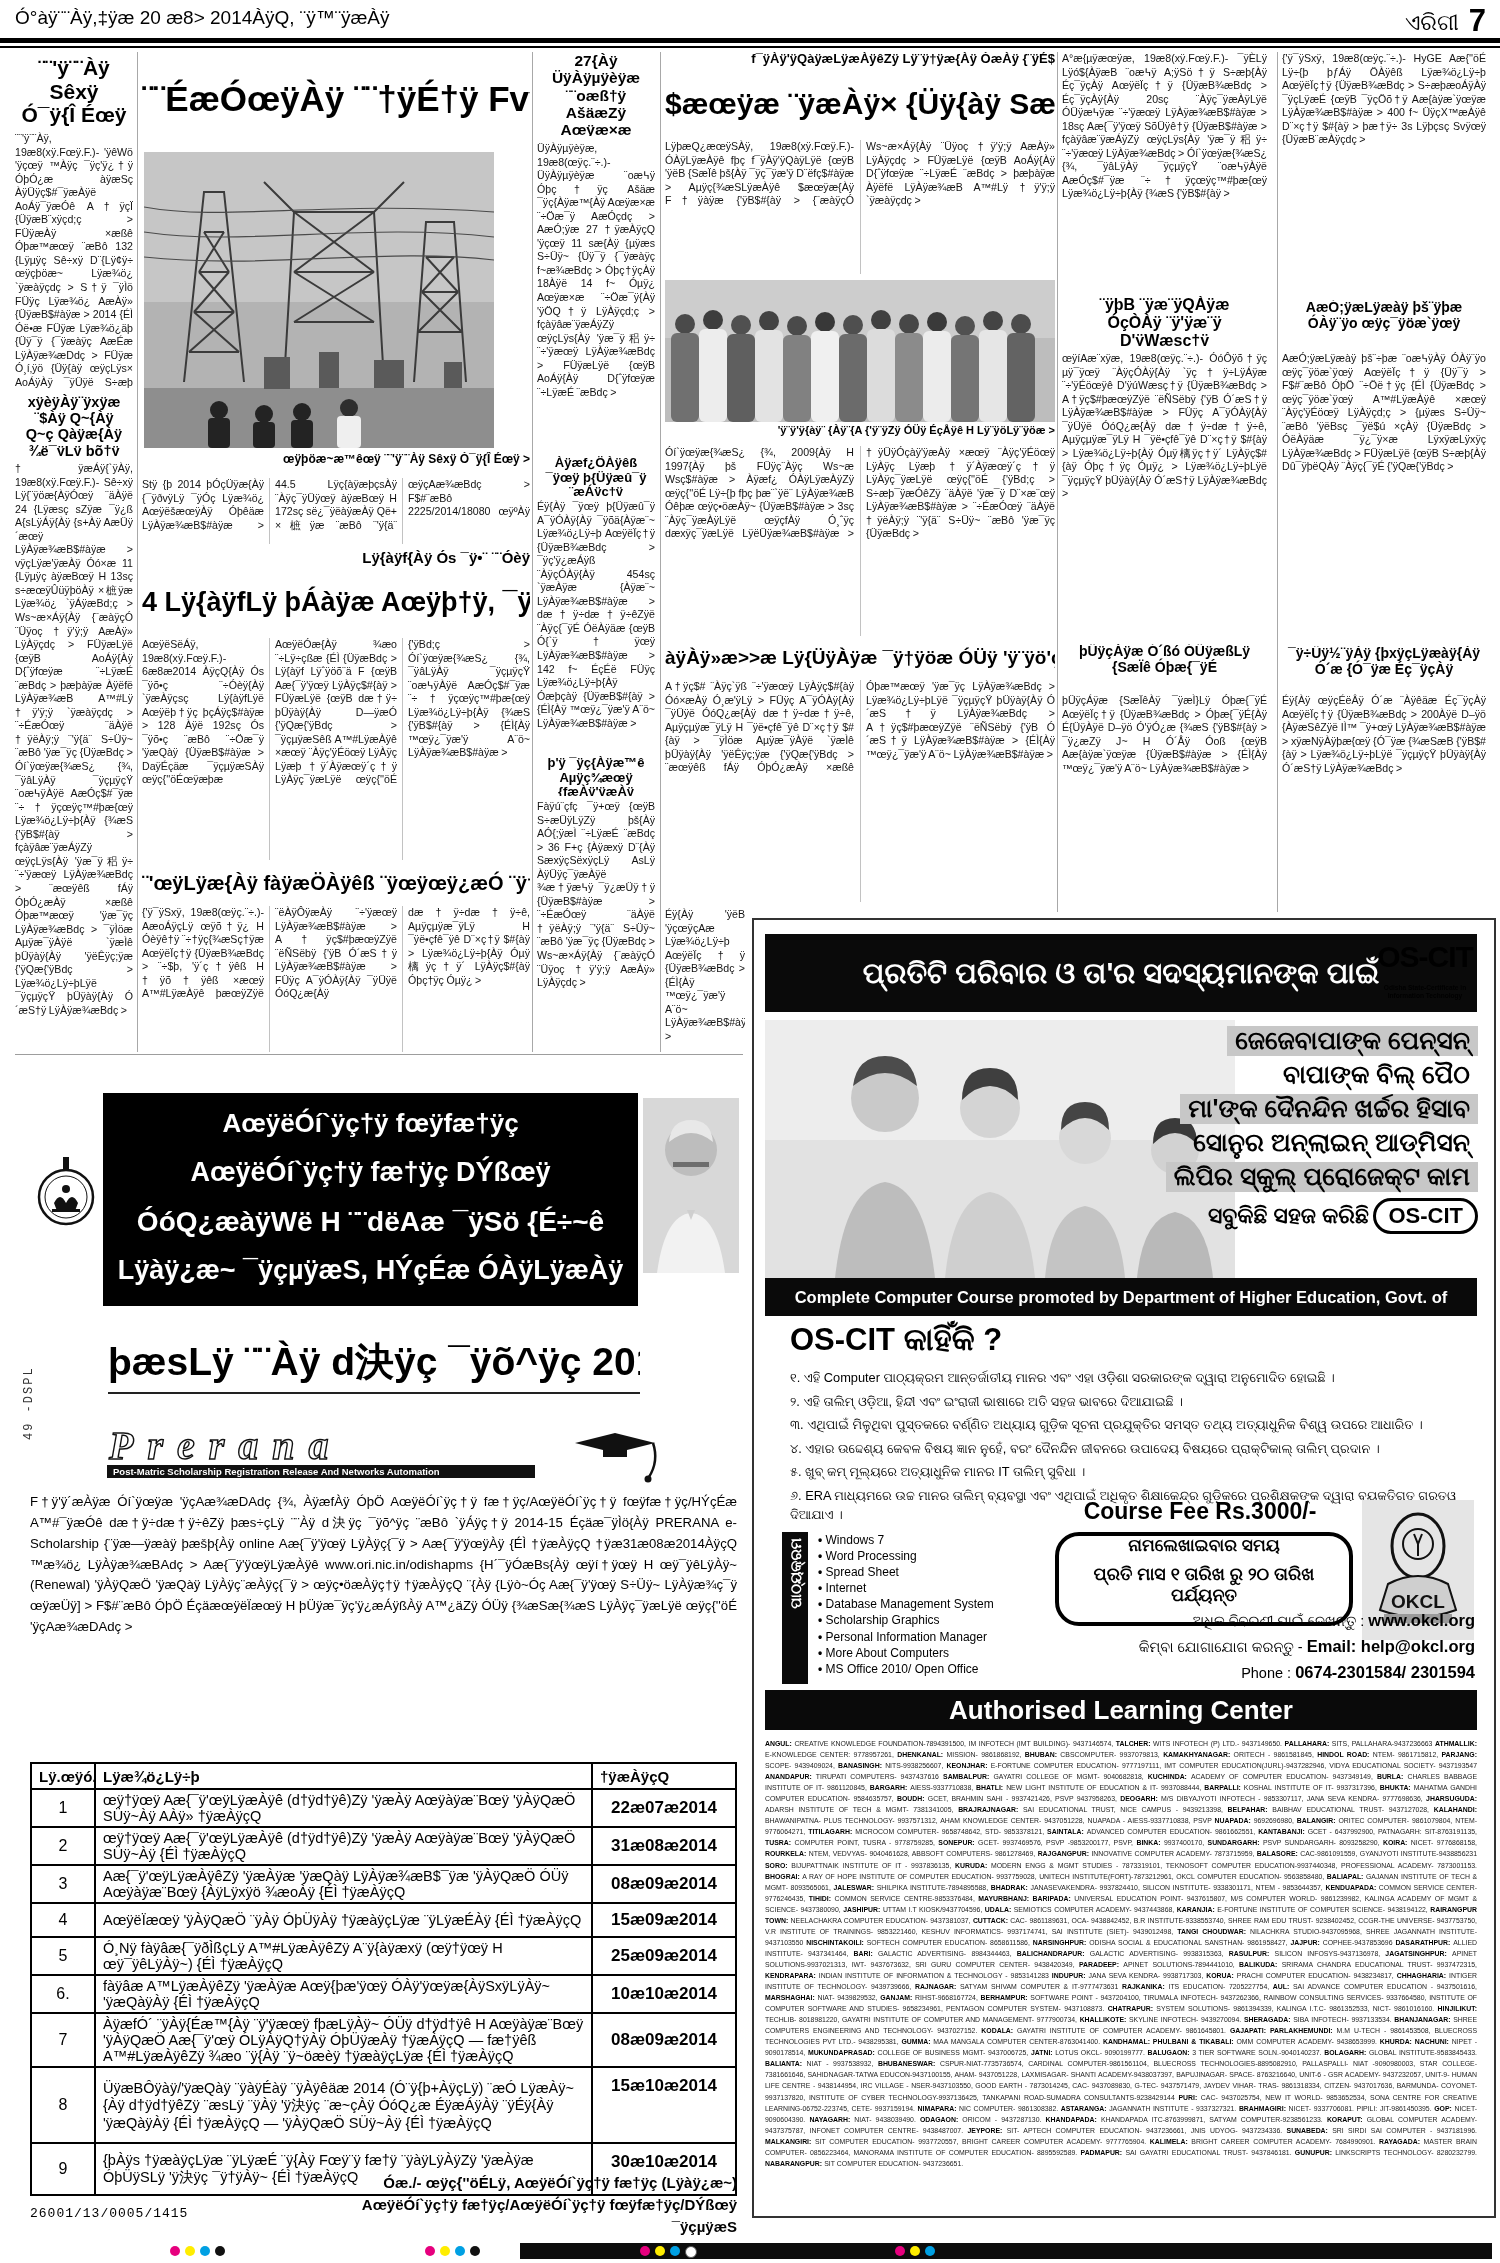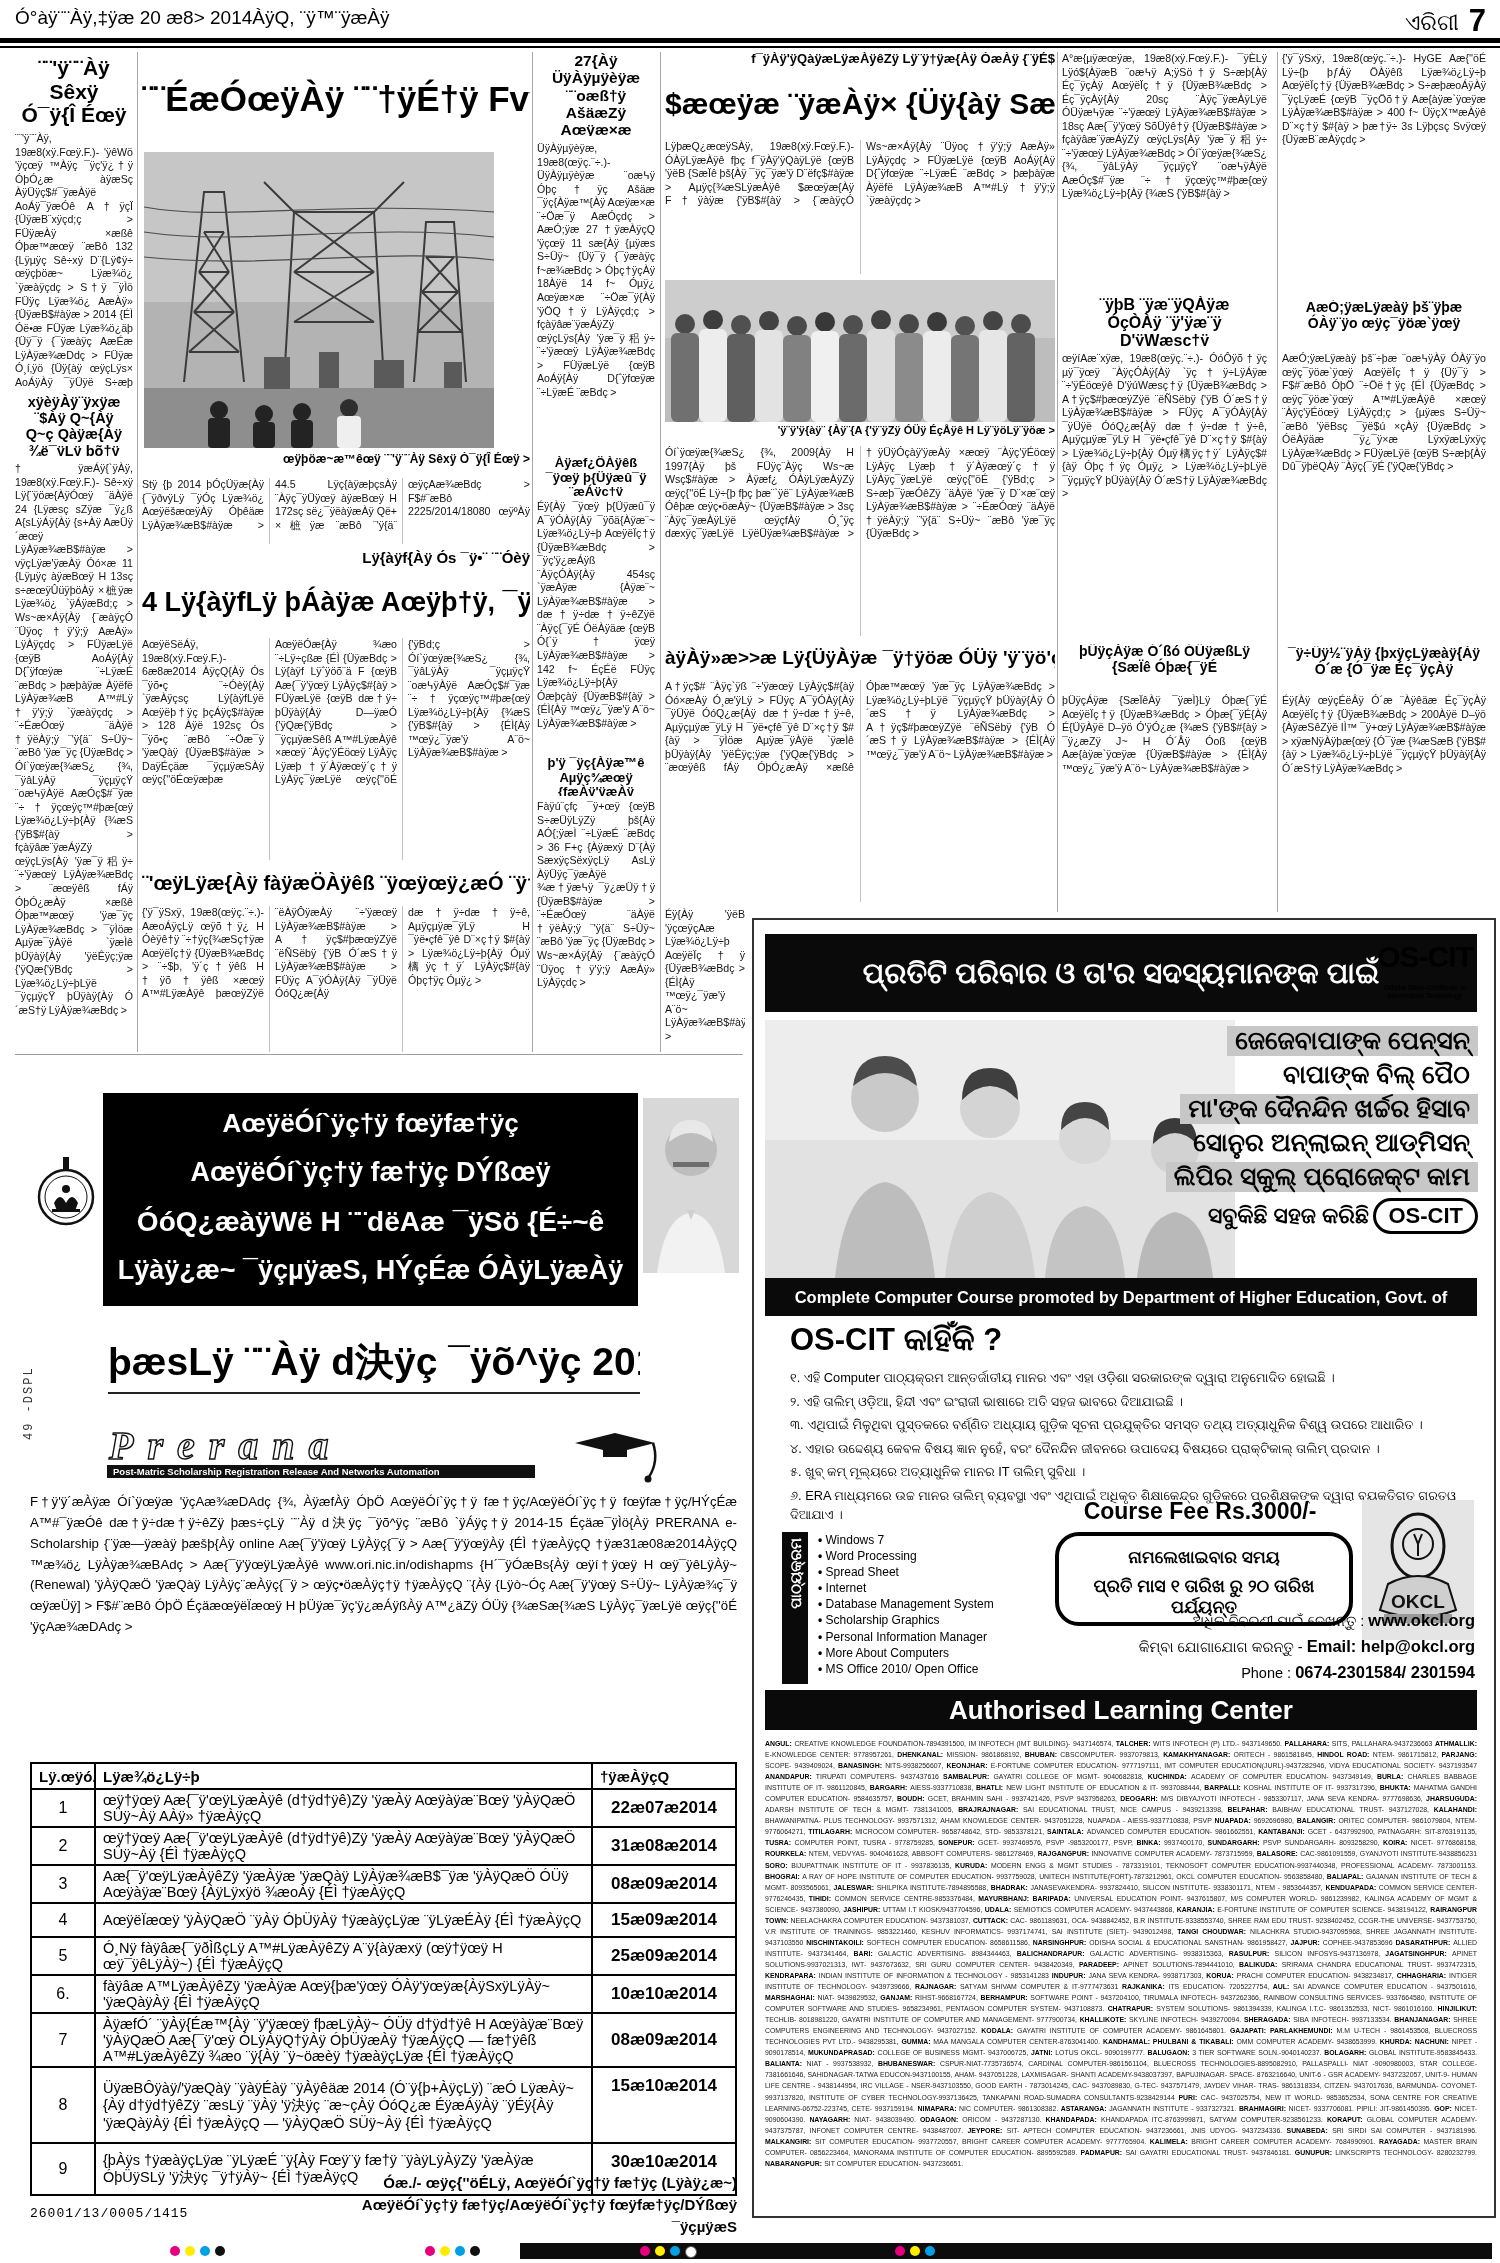--- a/index.html
+++ b/index.html
@@ -403,21 +403,21 @@
     <li>Spread Sheet</li>
     <li>Internet</li>
     <li>Database Management System</li>
     <li>Scholarship Graphics</li>
     <li>Personal Information Manager</li>
     <li>More About Computers</li>
     <li>MS Office 2010/ Open Office</li>
   </ul>
 
   <div class="abs" id="enroll-box" style="left:1055px;top:1532px;width:290px;height:86px">
-    <div style="font-size:17px;font-weight:bold;margin-top:12px">ନାମଲେଖାଇବାର ସମୟ</div>
+    <div style="font-size:17px;font-weight:bold;margin-top:0">ନାମଲେଖାଇବାର ସମୟ</div>
     <div style="font-size:17.5px;font-weight:bold;margin-top:8px">ପ୍ରତି ମାସ ୧ ତାରିଖ ରୁ ୨୦ ତାରିଖ ପର୍ଯ୍ୟନ୍ତ</div>
   </div>
 
   <div class="abs" style="left:1362px;top:1500px;width:112px;height:140px;background:#e5e5e5;text-align:center">
     <svg width="112" height="140" viewBox="0 0 112 140">
       <rect width="112" height="140" fill="#e5e5e5"></rect>
       <ellipse cx="56" cy="46" rx="26" ry="32" fill="none" stroke="#111" stroke-width="3"></ellipse>
       <circle cx="56" cy="44" r="15" fill="none" stroke="#111" stroke-width="2"></circle>
       <path d="M52 34 l4 10 l4 -10 M56 44 v12" stroke="#111" stroke-width="2" fill="none"></path>
       <path d="M26 84 q30 -16 60 0 l8 26 q-38 14 -76 0 z" fill="#cfcfcf" stroke="#111" stroke-width="2"></path>

